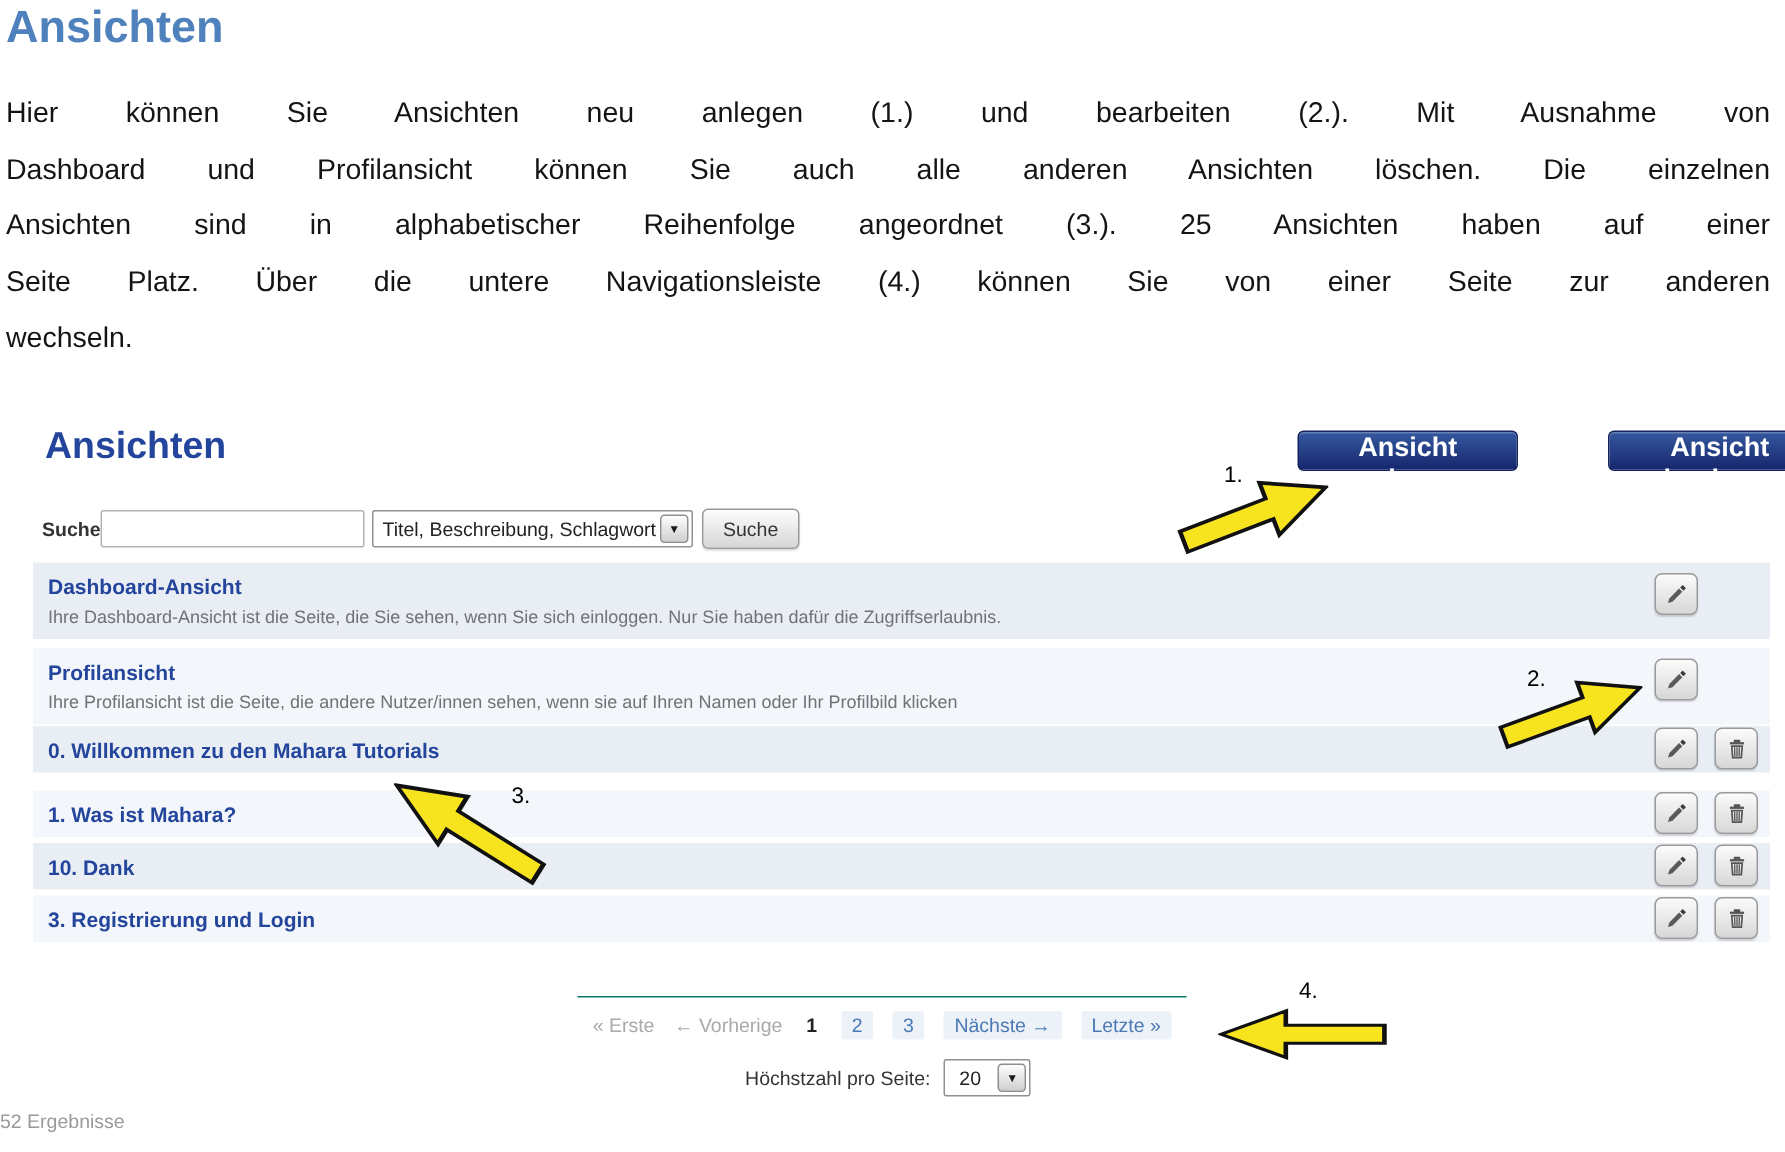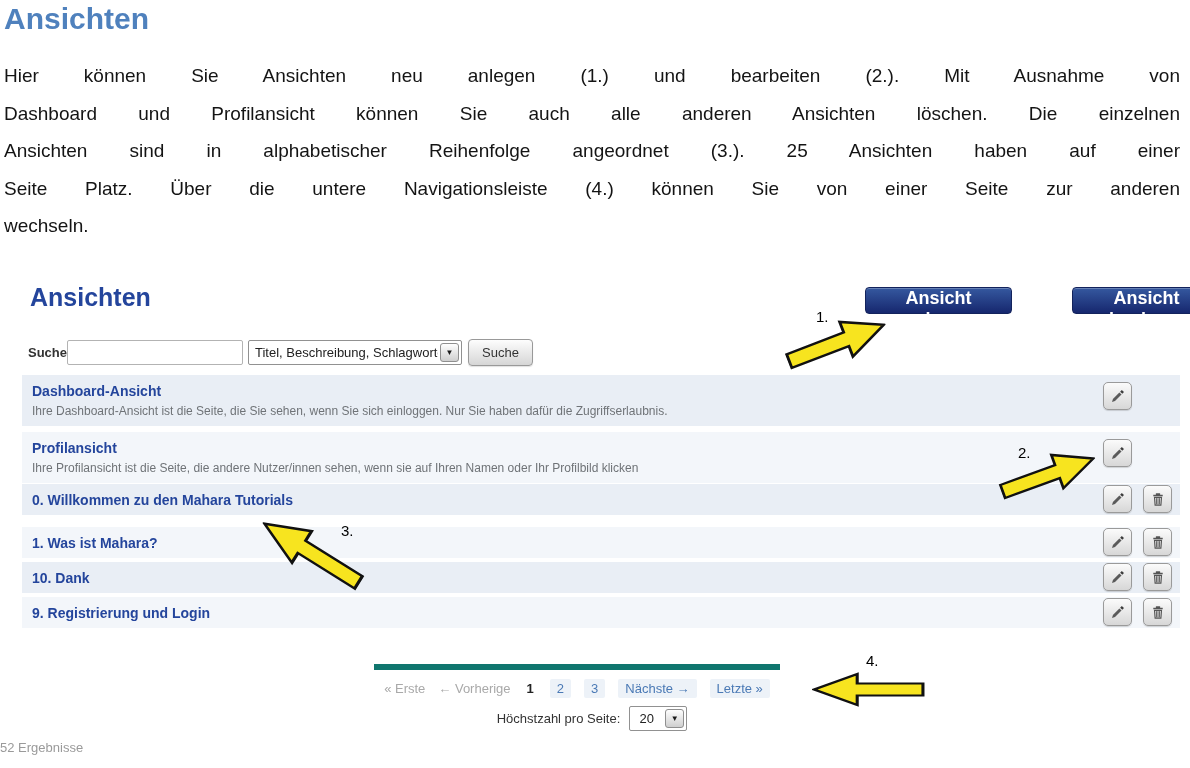--- a/index.html
+++ b/index.html
@@ -42,21 +42,21 @@
   .row-title { position:absolute; left:10px; top:8px; font-size:14px; font-weight:bold; color:#24459c;
     text-decoration:none; cursor:pointer; white-space:nowrap; }
   .row-desc { position:absolute; left:10px; top:29px; font-size:12px; color:#6f7377; white-space:nowrap; }
   .icon-btn { position:absolute; width:29px; height:28px; border:1px solid #9a9a9a; border-radius:5px;
     background:linear-gradient(#fbfbfb,#d7d7d7); box-shadow:0 1px 1px rgba(0,0,0,.15);
     display:flex; align-items:center; justify-content:center; padding:0; cursor:pointer; }
   .icon-btn.edit { right:48px; } .icon-btn.del { right:8px; }
   .row.tall .icon-btn { top:7px; } .row.slim .icon-btn { top:1px; }
 
   
-  .pagination { position:absolute; left:374px; top:664px; width:406px; border-top:6px solid #0f766e;
+  .pagination { position:absolute; left:385px; top:664px; width:406px; border-top:1px solid #0f766e;
     padding-top:9px; display:flex; align-items:center; justify-content:center; gap:13px; font-size:13px; }
   .pg-disabled { color:#a9a9a9; }
   .pg-current { color:#222; font-weight:bold; padding:2px 3px; }
   .pg-link { color:#4a79b5; background:#edf2f8; padding:2px 7px; border-radius:2px; text-decoration:none; cursor:pointer; }
   .pagesize { position:absolute; left:0; top:706px; width:1184px; display:flex; align-items:center;
     justify-content:center; gap:9px; font-size:13px; color:#333; }
   .pagesize-select { position:relative; width:58px; height:25px; }
   .pagesize-select .select-text { text-align:center; }
   .results { position:absolute; left:0; top:740px; width:1184px; font-size:13px; color:#9a9a9a; }
 
@@ -168,21 +168,21 @@
         <rect x="2.6" y="2.6" width="10.8" height="1.7" fill="#555"></rect>
         <path d="M4 5.6h8l-.7 8.8H4.7z" fill="none" stroke="#555" stroke-width="1.3"></path>
         <line x1="6.2" y1="6.4" x2="6.4" y2="13.6" stroke="#555" stroke-width="1"></line>
         <line x1="8" y1="6.4" x2="8" y2="13.6" stroke="#555" stroke-width="1"></line>
         <line x1="9.8" y1="6.4" x2="9.6" y2="13.6" stroke="#555" stroke-width="1"></line>
       </svg>
     </button>
   </div>
 
   <div class="row alt slim" style="top:597px;height:31px;">
-    <a class="row-title">9. Registrierung und Login</a>
+    <a class="row-title">3. Registrierung und Login</a>
     <button class="icon-btn edit">
       <svg width="15" height="15" viewBox="0 0 16 16">
         <path d="M12.6 1l2.3 2.3-1.8 1.8-2.3-2.3z" fill="#3c3c3c"></path>
         <path d="M10 3.6l2.3 2.3-7 7-3.2 1 1-3.3z" fill="#5a5a5a"></path>
       </svg>
     </button>
     <button class="icon-btn del">
       <svg width="14" height="15" viewBox="0 0 16 16">
         <rect x="5.5" y="0.8" width="5" height="2" rx="0.6" fill="#555"></rect>
         <rect x="2.6" y="2.6" width="10.8" height="1.7" fill="#555"></rect>

